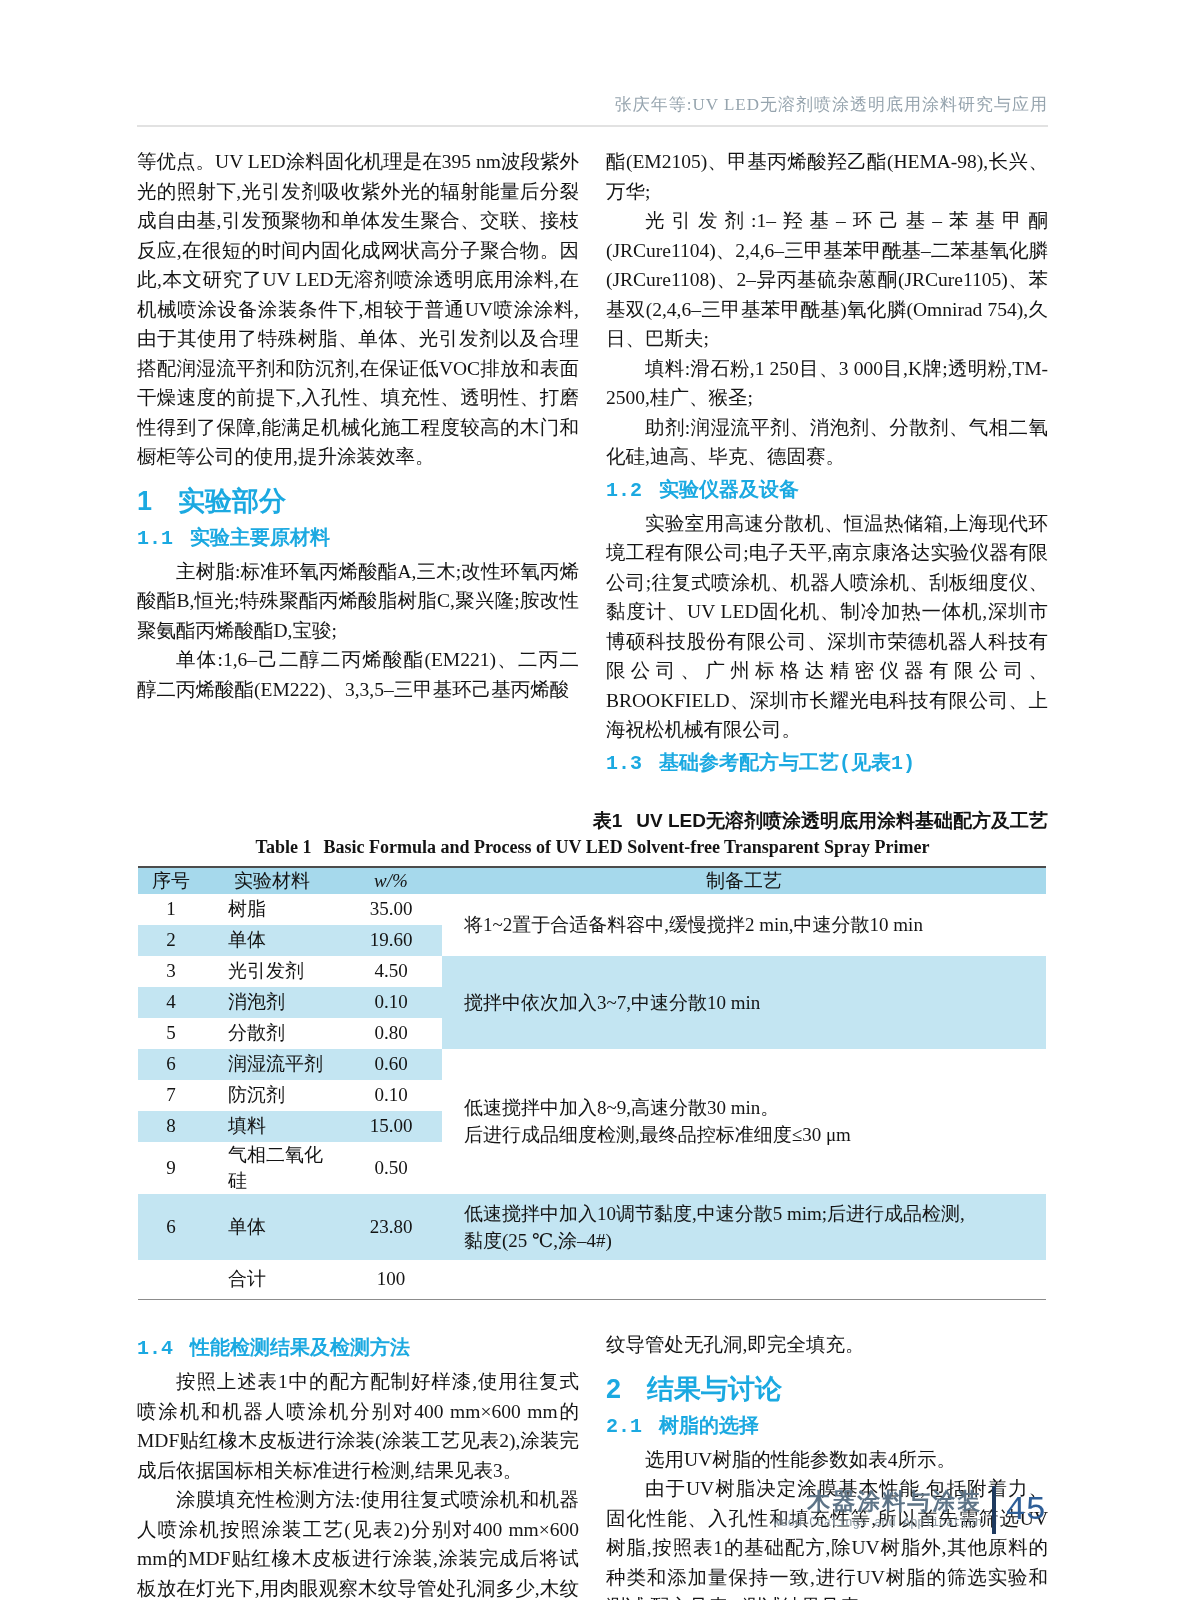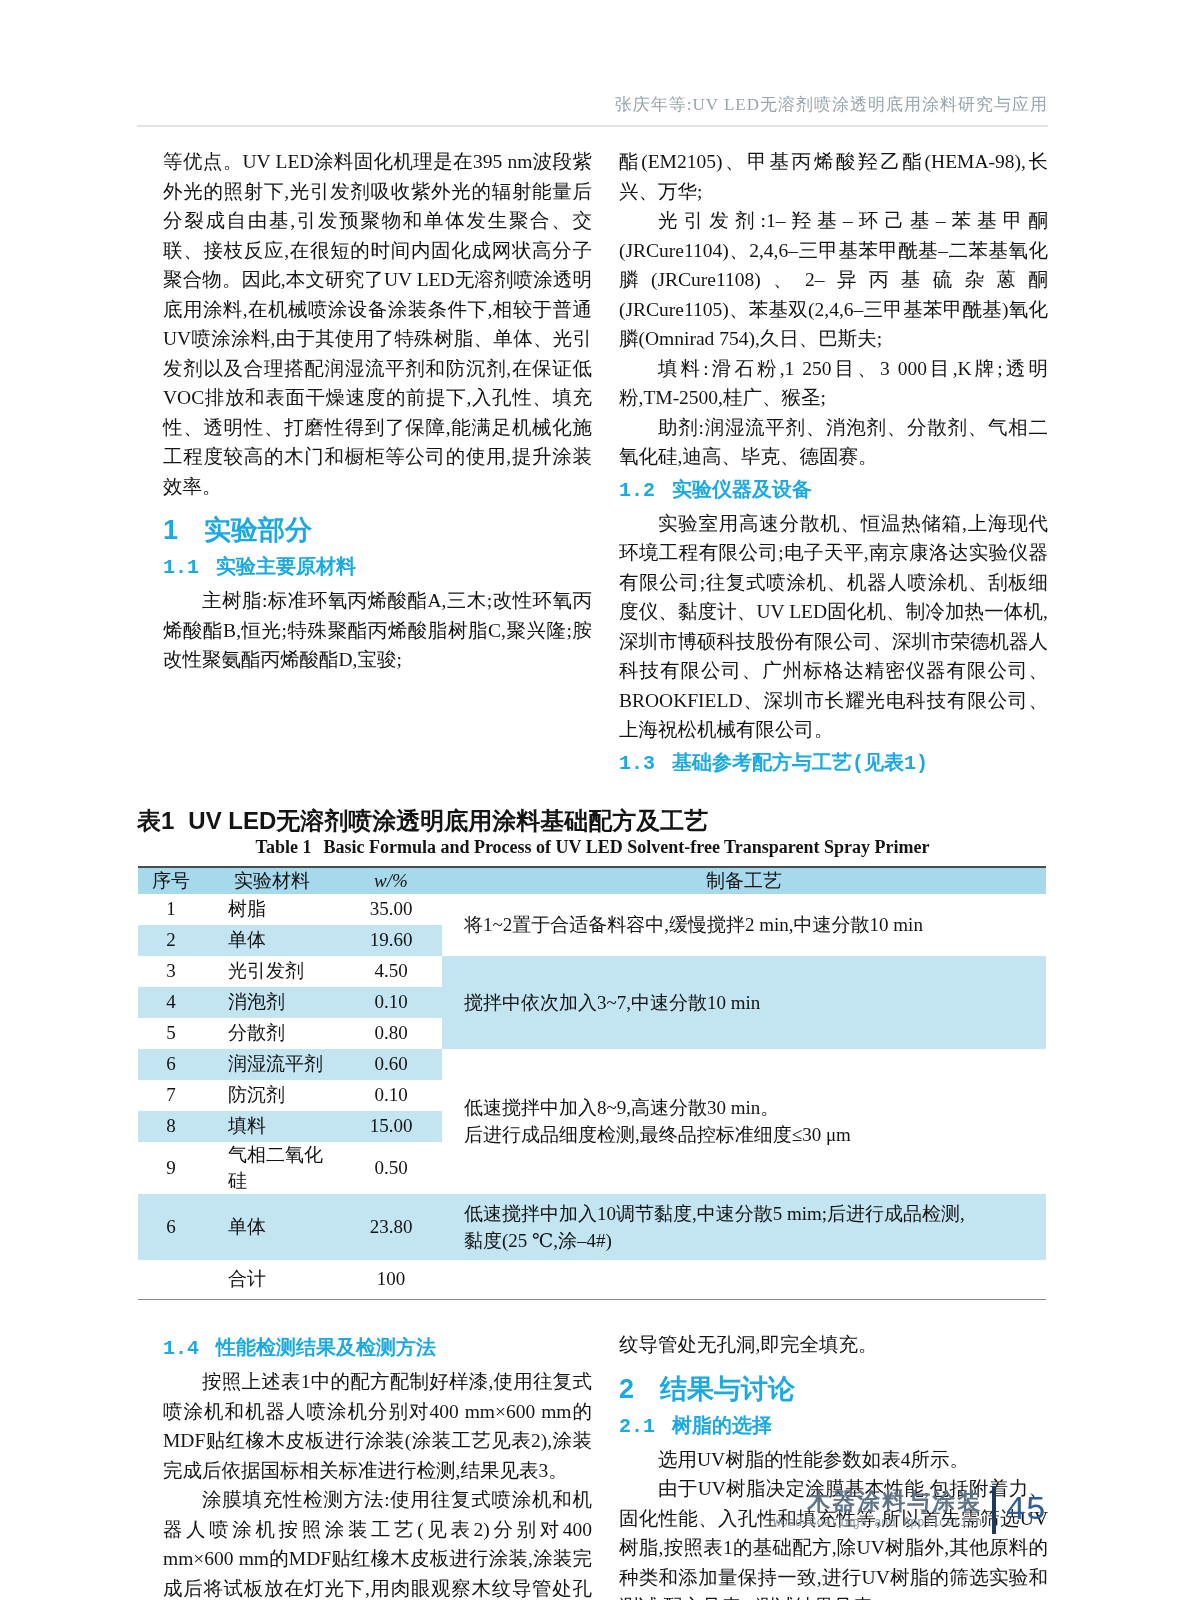--- a/index.html
+++ b/index.html
@@ -21,21 +21,21 @@
     font-size:17px;
     color:#96a4ae;
     letter-spacing:1px;
   }
   .head-rule {
     margin-top:9px;
     border-bottom:2px solid #e2e2e2;
   }
 
   
-  .cols { display:flex; gap:27px; margin-top:20px;margin-left:26px; }
+  .cols { display:flex; gap:27px; margin-top:20px; }
   .col { width:442px; }
   .body-text {
     font-size:19.5px;
     line-height:29.5px;
     text-align:justify;
   }
   p.ind { text-indent:2em; }
   p.noind { text-indent:0; }
 
   
@@ -54,24 +54,24 @@
     font-weight:bold;
     font-size:20px;
     line-height:26px;
     margin:6px 0 5px 0;
   }
   .h2 .num { margin-right:17px; }
 
   
   .table-block { margin-top:26px; }
   .tbl-title-cn {
-    text-align:left;
+    text-align:right;
     font-family:"Liberation Sans","DejaVu Sans",sans-serif;
     font-weight:bold;
-    font-size:24px;
+    font-size:19px;
     line-height:26px;
   }
   .tbl-title-cn .lbl { margin-right:14px; }
   .tbl-title-en {
     text-align:center;
     font-family:"Liberation Serif","DejaVu Serif",serif;
     font-weight:bold;
     font-size:18px;
     line-height:27px;
     margin-bottom:5px;
@@ -150,20 +150,21 @@
     <div class="cols">
       <div class="col body-text">
         <p class="noind">等优点。UV LED涂料固化机理是在395 nm波段紫外光的照射下,光引发剂吸收紫外光的辐射能量后分裂成自由基,引发预聚物和单体发生聚合、交联、接枝反应,在很短的时间内固化成网状高分子聚合物。因此,本文研究了UV LED无溶剂喷涂透明底用涂料,在机械喷涂设备涂装条件下,相较于普通UV喷涂涂料,由于其使用了特殊树脂、单体、光引发剂以及合理搭配润湿流平剂和防沉剂,在保证低VOC排放和表面干燥速度的前提下,入孔性、填充性、透明性、打磨性得到了保障,能满足机械化施工程度较高的木门和橱柜等公司的使用,提升涂装效率。</p>
         <div class="h1">
           <span class="num">1</span><span>实验部分</span>
         </div>
         <div class="h2">
           <span class="num">1.1</span><span>实验主要原材料</span>
         </div>
         <p class="ind">主树脂:标准环氧丙烯酸酯A,三木;改性环氧丙烯酸酯B,恒光;特殊聚酯丙烯酸脂树脂C,聚兴隆;胺改性聚氨酯丙烯酸酯D,宝骏;</p>
+        <p class="ind">单体:1,6–己二醇二丙烯酸酯(EM221)、二丙二醇二丙烯酸酯(EM222)、3,3,5–三甲基环己基丙烯酸</p>
       </div>
 
       <div class="col body-text">
         <p class="noind">酯(EM2105)、甲基丙烯酸羟乙酯(HEMA-98),长兴、万华;</p>
         <p class="ind">光引发剂:1–羟基–环己基–苯基甲酮(JRCure1104)、2,4,6–三甲基苯甲酰基–二苯基氧化膦(JRCure1108)、2–异丙基硫杂蒽酮(JRCure1105)、苯基双(2,4,6–三甲基苯甲酰基)氧化膦(Omnirad 754),久日、巴斯夫;</p>
         <p class="ind">填料:滑石粉,1 250目、3 000目,K牌;透明粉,TM-2500,桂广、猴圣;</p>
         <p class="ind">助剂:润湿流平剂、消泡剂、分散剂、气相二氧化硅,迪高、毕克、德固赛。</p>
         <div class="h2">
           <span class="num">1.2</span><span>实验仪器及设备</span>
         </div>

